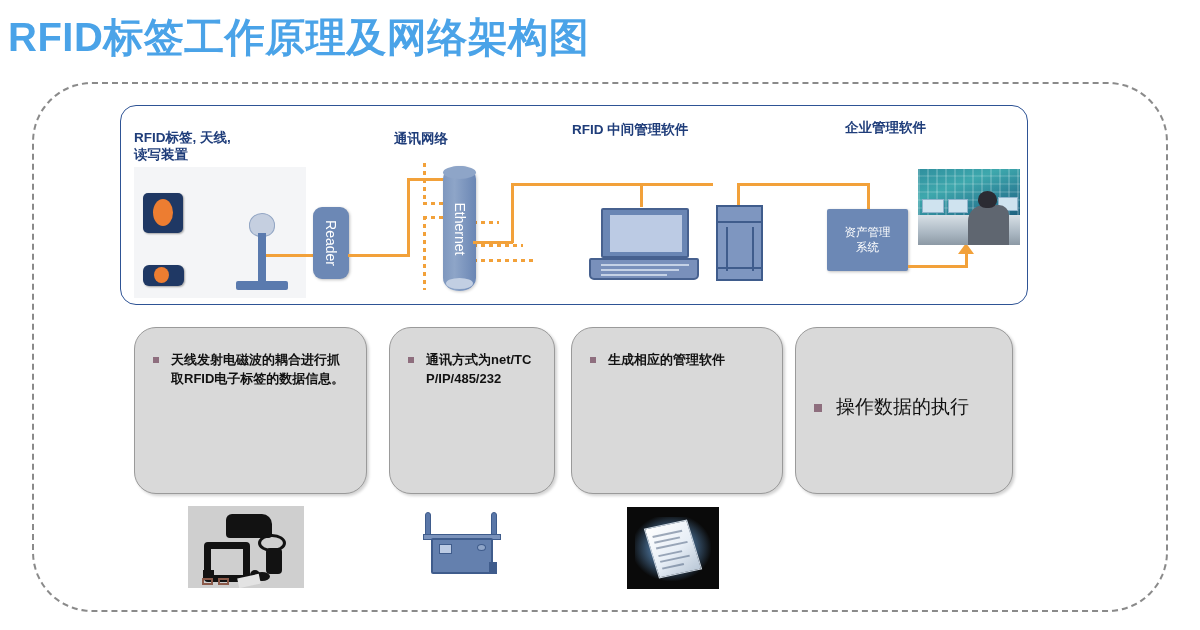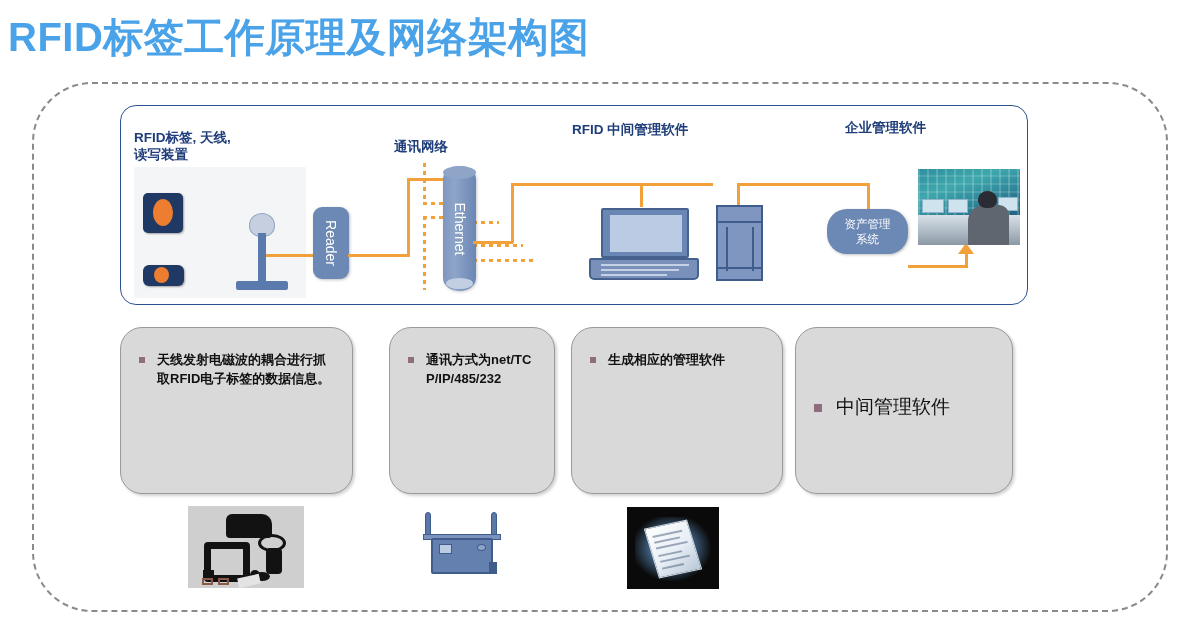--- a/index.html
+++ b/index.html
@@ -45,21 +45,21 @@
 
   .arch-label {
     position: absolute;
     color: #1F3D7A;
     font-size: 13.5px;
     font-weight: bold;
     line-height: 17px;
     white-space: pre-line;
   }
   .lbl-tags    { left: 134px; top: 129px; }
-  .lbl-network { left: 394px; top: 138px; }
+  .lbl-network { left: 394px; top: 130px; }
   .lbl-middle  { left: 572px; top: 121px; }
   .lbl-erp     { left: 802px; top: 119px; margin-left: 43px; }
 
   
   .tag-backdrop {
     position: absolute;
     left: 134px; top: 167px;
     width: 172px; height: 131px;
     background: #f4f5f7;
   }
@@ -209,23 +209,23 @@
     position: absolute; top: 20px; width: 2px; height: 44px; background: #3F5C8C;
   }
   .server .bar-bot {
     position: absolute; left: 0; bottom: 10px; width: 100%; height: 2px; background: #3F5C8C;
   }
 
   
   .asset-box {
     position: absolute;
     left: 827px; top: 209px;
-    width: 81px; height: 45px;
+    width: 81px; height: 62px;
     background: #6C88B5;
-    border-radius: 20px;
+    border-radius: 2px;
     color: #ffffff;
     font-size: 11.5px;
     line-height: 15px;
     text-align: center;
     display: flex; align-items: center; justify-content: center;
     box-shadow: 1px 1px 3px rgba(0,0,0,.25);
     white-space: pre-line;
   }
 
   
@@ -283,21 +283,21 @@
 
   
   .card {
     position: absolute;
     background: #D9D9D9;
     border: 1.5px solid #9a9a9a;
     border-radius: 22px;
     box-shadow: 2px 2px 3px rgba(0,0,0,.18);
     padding: 22px 14px 14px 14px;
   }
-  .card-1 { left: 120px; top: 327px; width: 233px; height: 167px; }
+  .card-1 { left: 134px; top: 327px; width: 233px; height: 167px; }
   .card-2 { left: 389px; top: 327px; width: 166px; height: 167px; }
   .card-3 { left: 571px; top: 327px; width: 212px; height: 167px; }
   .card-4 { left: 795px; top: 327px; width: 218px; height: 167px; }
 
   .bullets { list-style: none; }
   .bullets li {
     position: relative;
     padding-left: 22px;
     margin-bottom: 13px;
     font-size: 13px;
@@ -491,21 +491,21 @@
 </div>
 
 <div class="card card-3">
   <ul class="bullets">
     <li>生成相应的管理软件</li>
   </ul>
 </div>
 
 <div class="card card-4">
   <ul class="bullets">
-    <li>中间管理软件</li>
+    <li>操作数据的执行</li>
   </ul>
 </div>
 
 <div class="photo-hw">
   <div class="hw-shape" style="left:38px; top:8px; width:46px; height:24px; border-radius:6px 10px 4px 4px;"></div>
   <div class="hw-shape" style="left:16px; top:36px; width:46px; height:40px; border-radius:4px; background:transparent; border:7px solid #121212;"></div>
   <div class="hw-shape" style="left:70px; top:28px; width:28px; height:18px; border-radius:50%; background:transparent; border:3px solid #121212;"></div>
   <div class="hw-shape" style="left:78px; top:42px; width:16px; height:26px; border-radius:4px;"></div>
   <div class="hw-shape" style="left:66px; top:66px; width:16px; height:9px; border-radius:50%;"></div>
   <div class="hw-shape" style="left:62px; top:64px; width:10px; height:10px; border-radius:50%;"></div>

